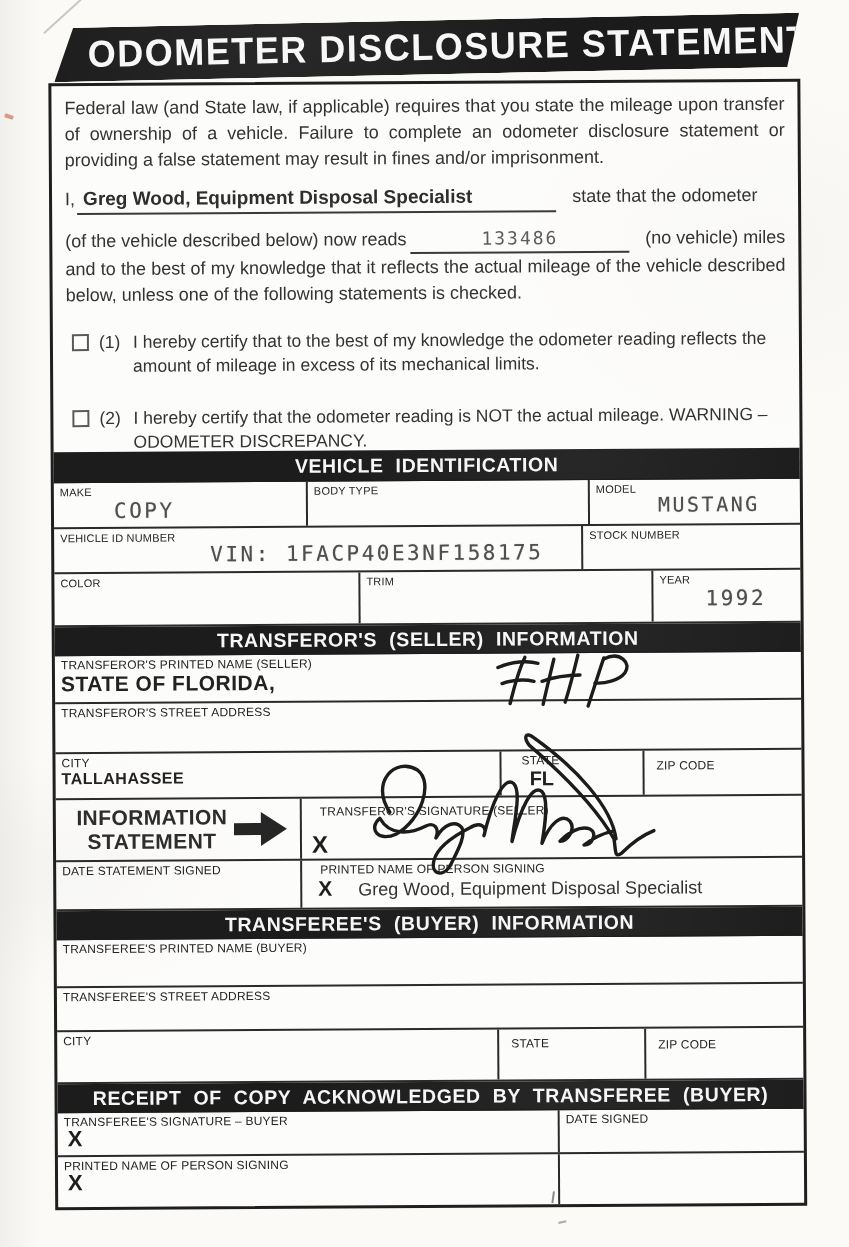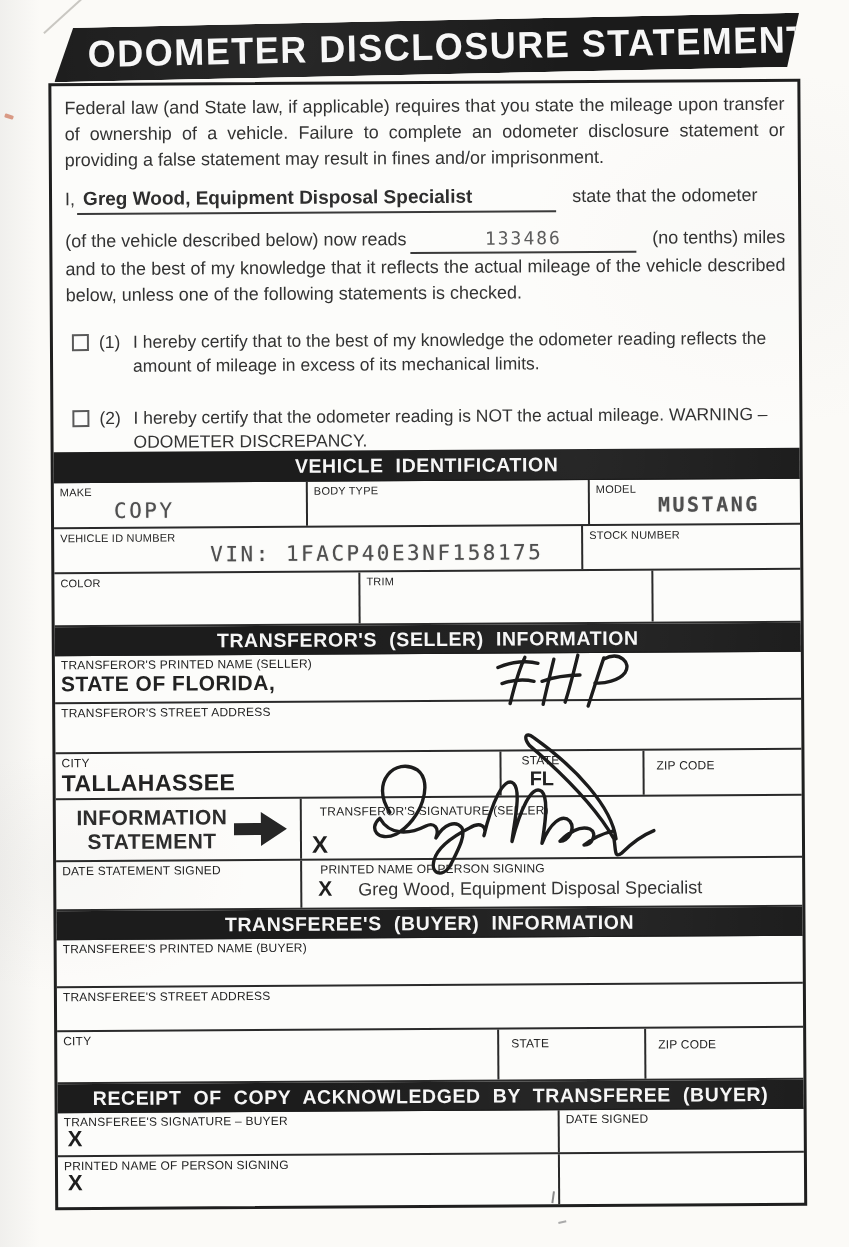--- a/index.html
+++ b/index.html
@@ -119,21 +119,21 @@
 
       <div class="decl-line">
         <span>I,</span>
           <span class="u-name">Greg Wood, Equipment Disposal Specialist</span>
         <span class="after-name">state that the odometer</span>
       </div>
 
       <div class="decl-line">
         <span>(of the vehicle described below) now reads</span>
         <span class="u-odo">133486</span>
-        <span class="after-name">(no tenths) miles</span>
+        <span class="after-name">(no vehicle) miles</span>
       </div>
 
       <p class="decl-rest">and to the best of my knowledge that it reflects the actual mileage of the vehicle described below, unless one of the following statements is checked.</p>
 
       <div class="stmt">
         <span class="cb"></span>
         <span class="num">(1)</span>
         <div class="txt">I hereby certify that to the best of my knowledge the odometer reading reflects the amount of mileage in excess of its mechanical limits.</div>
       </div>
 
@@ -149,62 +149,66 @@
     <div class="row h44">
       <div class="cell" style="flex:0 0 254px;">
         <span class="lbl">MAKE</span>
         <span class="mono-val" style="font-size:21px;margin-left:54px;">COPY</span>
       </div>
       <div class="cell" style="flex:0 0 282px;">
         <span class="lbl">BODY TYPE</span>
       </div>
       <div class="cell last">
         <span class="lbl">MODEL</span>
-        <span class="mono-val" style="font-size:20px;margin-left:62px;margin-top:-3px;display:block;font-weight:bold;">MUSTANG</span>
+        <span class="mono-val" style="font-size:20px;margin-left:62px;margin-top:-3px;display:block;">MUSTANG</span>
       </div>
     </div>
 
     <div class="row h43">
       <div class="cell" style="flex:0 0 529px;">
         <span class="lbl">VEHICLE ID NUMBER</span>
         <span class="mono-val" style="font-size:21px;margin-left:150px;margin-top:-2px;display:block;">VIN: 1FACP40E3NF158175</span>
       </div>
       <div class="cell last">
         <span class="lbl">STOCK NUMBER</span>
       </div>
     </div>
 
     <div class="row h51">
       <div class="cell" style="flex:0 0 306px;">
         <span class="lbl">COLOR</span>
       </div>
       <div class="cell" style="flex:0 0 293px;">
         <span class="lbl">TRIM</span>
       </div>
+      <div class="cell last">
+        <span class="lbl">YEAR</span>
+        <span class="mono-val" style="font-size:21px;margin-left:46px;">1992</span>
+      </div>
     </div>
 
     <div class="section-bar">TRANSFEROR'S (SELLER) INFORMATION</div>
 
     <div class="row h46">
       <div class="cell last">
         <span class="lbl big">TRANSFEROR'S PRINTED NAME (SELLER)</span>
         <span class="bold-val" style="font-size:21px;letter-spacing:.5px;">STATE OF FLORIDA,</span>
       </div>
     </div>
 
     <div class="row h48">
       <div class="cell last">
         <span class="lbl big">TRANSFEROR'S STREET ADDRESS</span>
       </div>
     </div>
 
     <div class="row h44b">
       <div class="cell" style="flex:0 0 446px;">
         <span class="lbl big">CITY</span>
-        <span class="bold-val" style="font-size:23px;letter-spacing:.5px;">TALLAHASSEE</span>
+        <span class="bold-val" style="font-size:16px;letter-spacing:.5px;">TALLAHASSEE</span>
       </div>
       <div class="cell" style="flex:0 0 143px;">
         <span class="lbl big" style="margin-left:14px;">STATE</span>
         <span class="bold-val" style="font-size:20px;margin-left:22px;">FL</span>
       </div>
       <div class="cell last">
         <span class="lbl big" style="margin-top:6px;margin-left:6px;">ZIP CODE</span>
       </div>
     </div>
 

